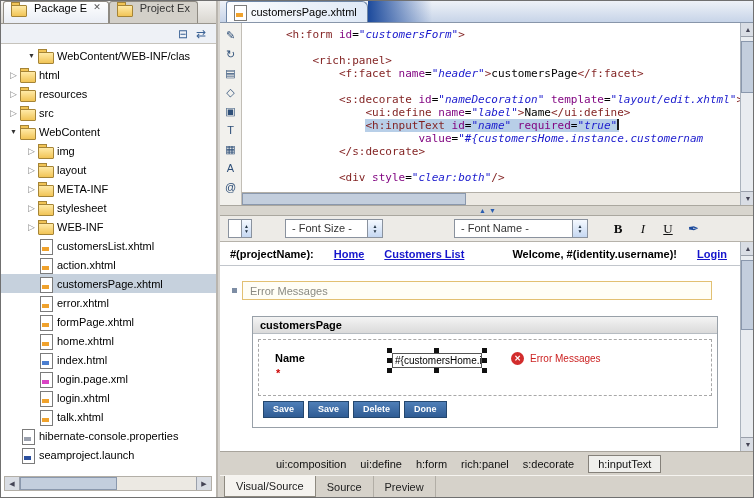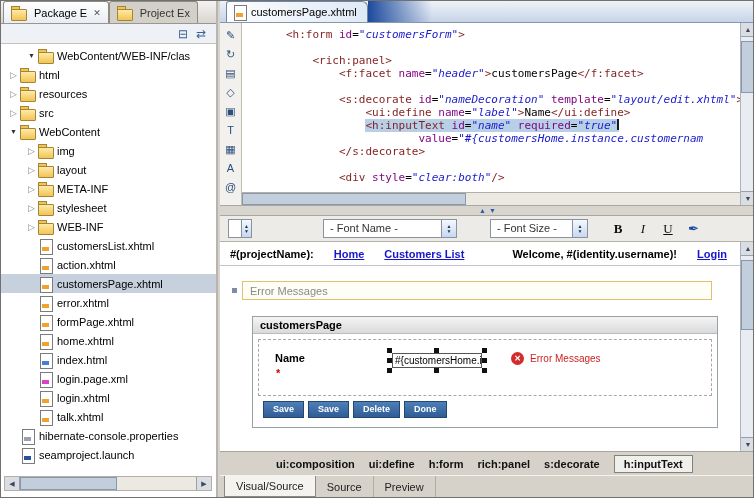--- a/index.html
+++ b/index.html
@@ -2,21 +2,21 @@
 <html><head>
 <meta charset="utf-8">
 <style>
   * { margin:0; padding:0; box-sizing:border-box; }
   body { font-family:"Liberation Sans",sans-serif; background:#fff; }
   #win { position:relative; width:754px; height:498px; border:1px solid #707070; background:#d6d3ce; overflow:hidden; font-size:11px; color:#000; }
 
   
   #left { position:absolute; left:0; top:0; width:217px; height:496px; border-right:2px solid #b9b5ae; display:flex; flex-direction:column; background:#fff; }
   #ltabs { height:23px; background:linear-gradient(#f4f3f1,#d9d6d0); border-bottom:1px solid #9a968e; display:flex; align-items:flex-end; padding-left:2px; flex:none; }
-  .ltab { height:22px; display:flex; align-items:center; gap:4px; padding:5px 7px; border:1px solid #8f8b83; border-bottom:none; border-radius:3px 3px 0 0; background:#d3d0c9; color:#333; white-space:nowrap; overflow:hidden; }
+  .ltab { height:22px; display:flex; align-items:flex-start; gap:4px; padding:0 7px; border:1px solid #8f8b83; border-bottom:none; border-radius:3px 3px 0 0; background:#d3d0c9; color:#333; white-space:nowrap; overflow:hidden; }
   .ltab.active { background:linear-gradient(#ffffff,#e9edf4); color:#000; }
   .tclose { font-size:9px; color:#555; margin-left:2px; cursor:default; }
   #ltoolbar { height:20px; background:#eef1f6; border-bottom:1px solid #c6c3bc; display:flex; justify-content:flex-end; align-items:center; gap:8px; padding-right:10px; flex:none; }
   .tbicon { color:#3c6396; font-size:12px; line-height:12px; }
   #tree { flex:1; background:#fff; overflow:hidden; padding-top:2px; }
   .trow { height:19px; display:flex; align-items:center; white-space:nowrap; font-size:11px; }
   .trow.lvl1 { padding-left:6px; }
   .trow.lvl2 { padding-left:24px; }
   .trow.sel { background:#c6d1dd; }
   .arrow { width:13px; flex:none; text-align:center; color:#666; }
@@ -91,21 +91,21 @@
   #fieldlabel { position:absolute; left:16px; top:12px; font-weight:bold; }
   #reqmark { position:absolute; left:17px; top:27px; color:#cc0000; font-weight:bold; }
   #inputwrap { position:absolute; left:128px; top:8px; width:100px; height:25px; }
   #vinput { position:absolute; left:5px; top:5px; width:90px; height:15px; border:1px solid #555; background:#fff; font-size:10px; padding:1px 2px; white-space:nowrap; overflow:hidden; }
   .hnd { position:absolute; width:5px; height:5px; background:#111; }
   #erricon { position:absolute; left:252px; top:12px; width:13px; height:13px; border-radius:50%; background:#d22c2c; color:#fff; font-size:8px; font-weight:bold; display:flex; align-items:center; justify-content:center; }
   #errtext2 { position:absolute; left:271px; top:13px; color:#cc2222; font-size:10px; }
   #btnrow { position:absolute; left:10px; bottom:9px; display:flex; gap:4px; }
   .vbtn { background:linear-gradient(#4f7fb8,#2f5c94); color:#fff; font-size:9px; font-weight:bold; padding:2px 9px 3px 9px; border:1px solid #24476e; }
 
-  #bcrumb { height:24px; background:#d6d2ca; border-top:1px solid #a8a49c; display:flex; align-items:center; gap:14px; padding-left:56px; flex:none;font-weight:bold; }
+  #bcrumb { height:24px; background:#d6d2ca; border-top:1px solid #a8a49c; display:flex; align-items:center; gap:14px; padding-left:56px; flex:none; }
   .bc { color:#111; }
   .bc.sel { border:1px solid #85817a; background:#efefec; padding:2px 9px; }
   #btabs { height:22px; background:#d6d2ca; border-top:1px solid #f6f4f0; display:flex; align-items:stretch; padding-left:4px; flex:none; }
   .btab { padding:4px 11px; display:flex; align-items:center; color:#222; border-right:1px solid #b2aea6; }
   .btab.active { background:#f5f3ef; border:1px solid #8d897f; border-top:none; }
 </style>
 </head>
 <body>
 
 <div id="win">
@@ -289,29 +289,29 @@
     </div>
 
     <div id="fmtbar">
       <div class="combo" style="width:24px;">
         <div class="ctext"></div>
         <div class="spin">
             <span>▲</span>
             <span>▼</span>
           </div>
       </div>
-      <div class="combo" style="width:134px; margin-left:64px;">
-        <div class="ctext">- Font Name -</div>
+      <div class="combo" style="width:98px; margin-left:26px;">
+        <div class="ctext">- Font Size -</div>
         <div class="spin">
             <span>▲</span>
             <span>▼</span>
           </div>
       </div>
-      <div class="combo" style="width:98px; margin-left:26px;">
-        <div class="ctext">- Font Size -</div>
+      <div class="combo" style="width:134px; margin-left:64px;">
+        <div class="ctext">- Font Name -</div>
         <div class="spin">
             <span>▲</span>
             <span>▼</span>
           </div>
       </div>
       <div class="fbtn b" style="margin-left:14px;">B</div>
       <div class="fbtn i">I</div>
       <div class="fbtn u">U</div>
       <div class="penicon">✒</div>
     </div>

